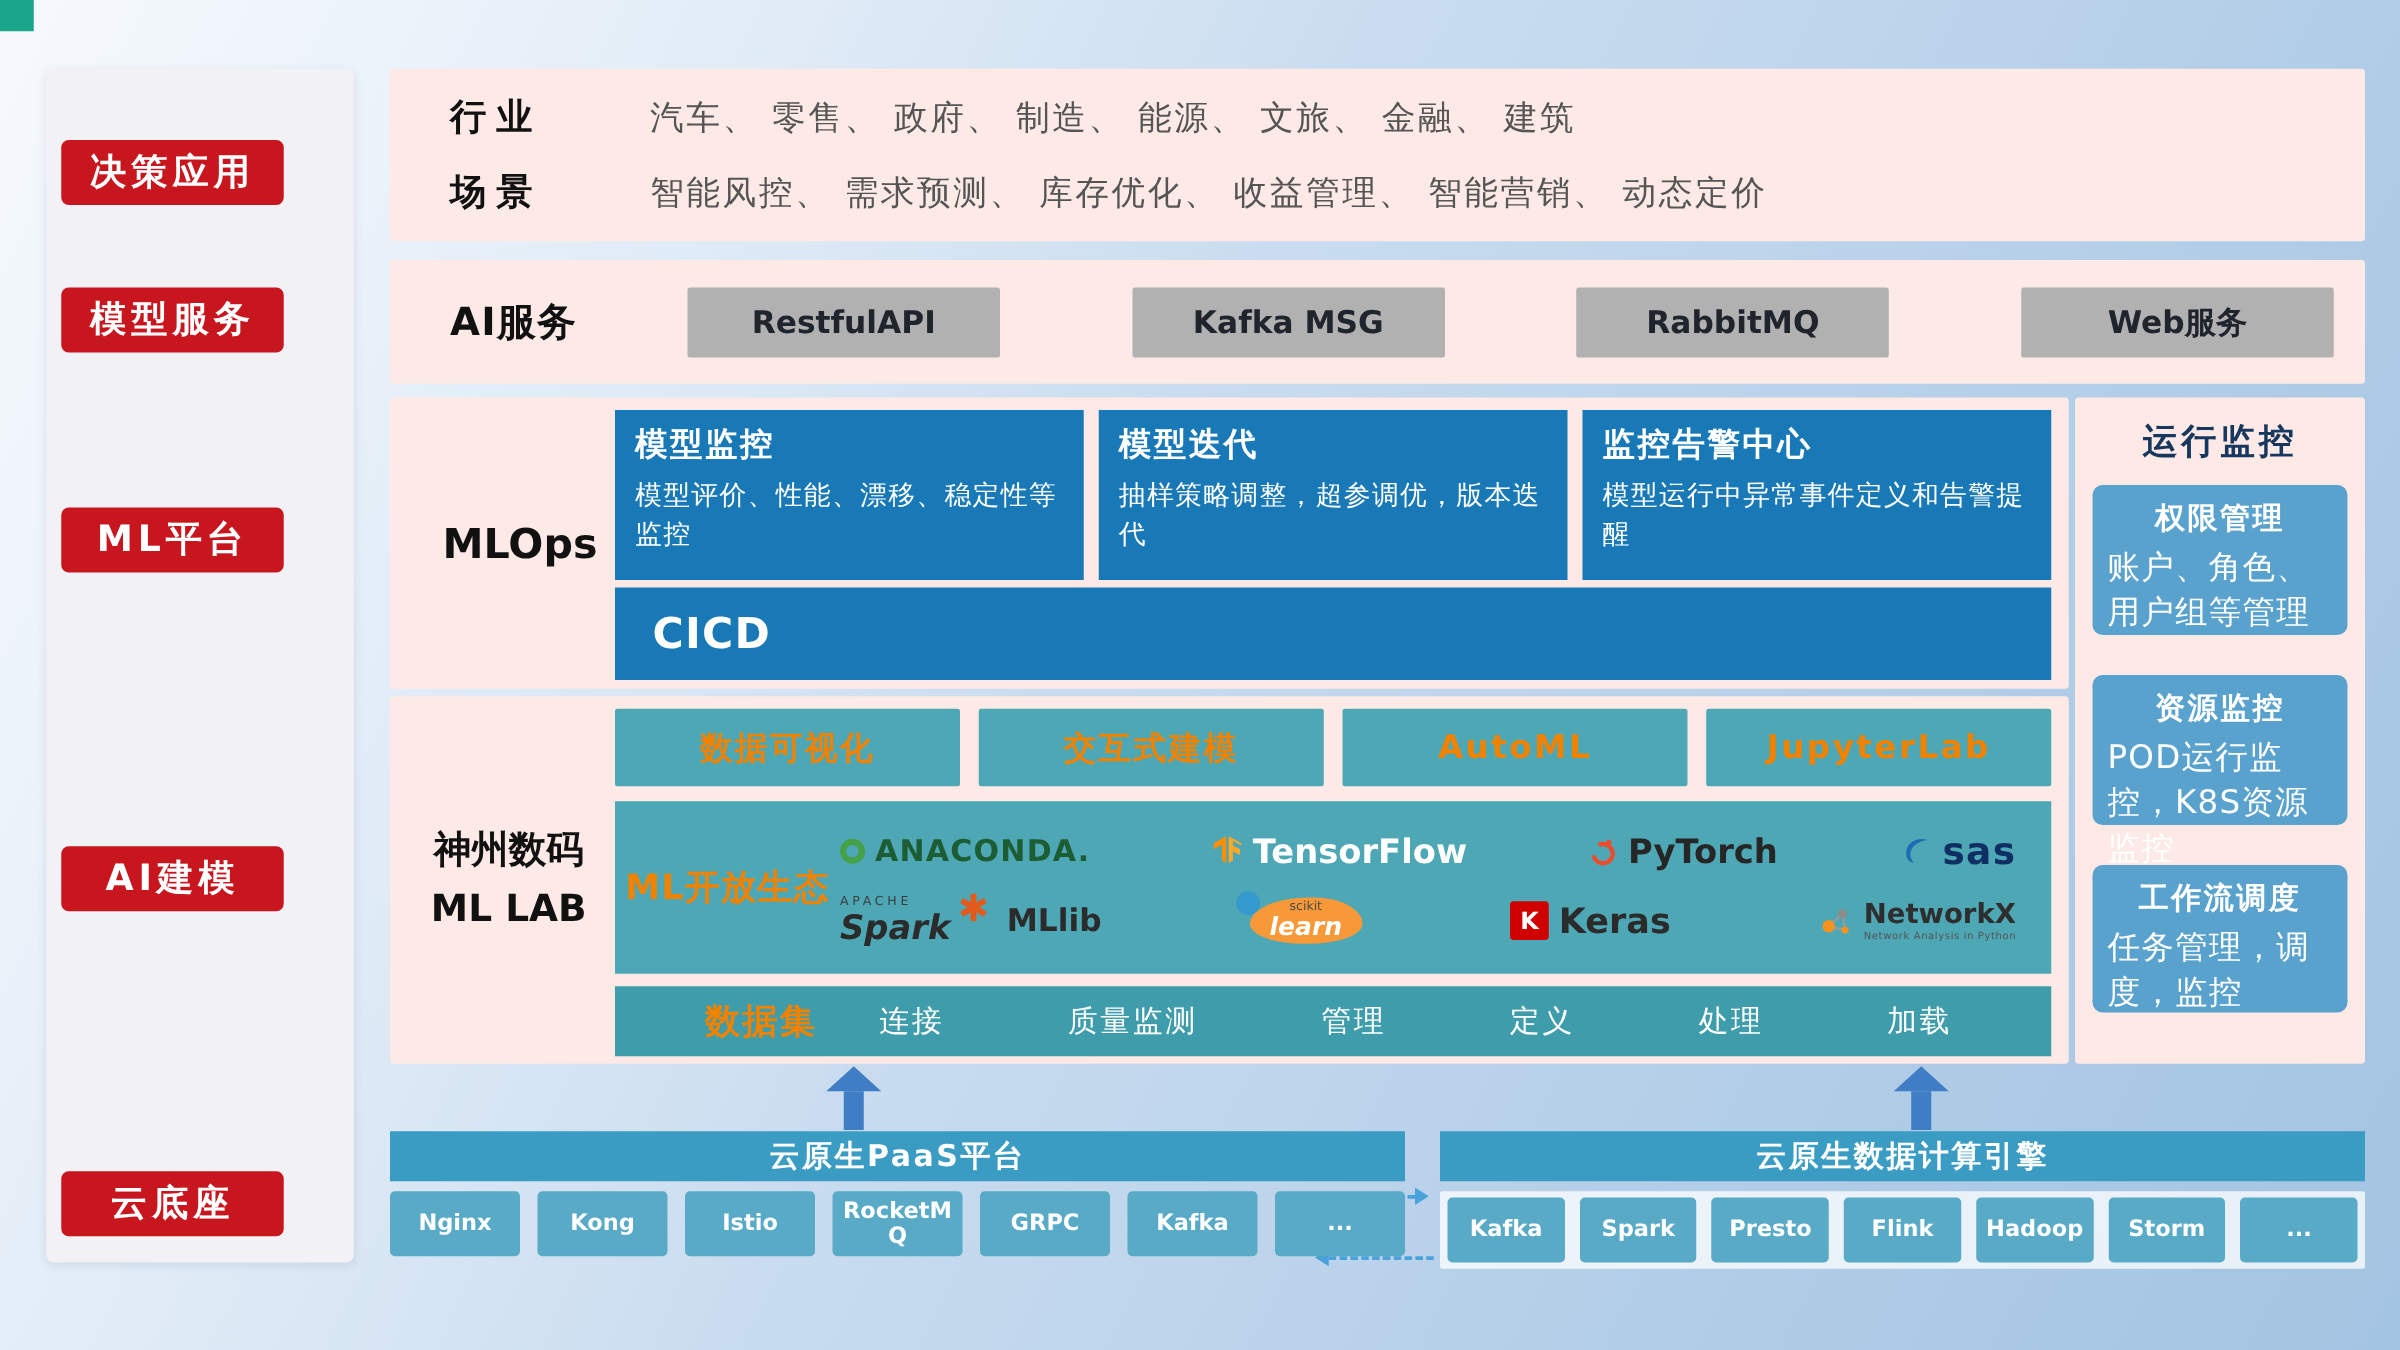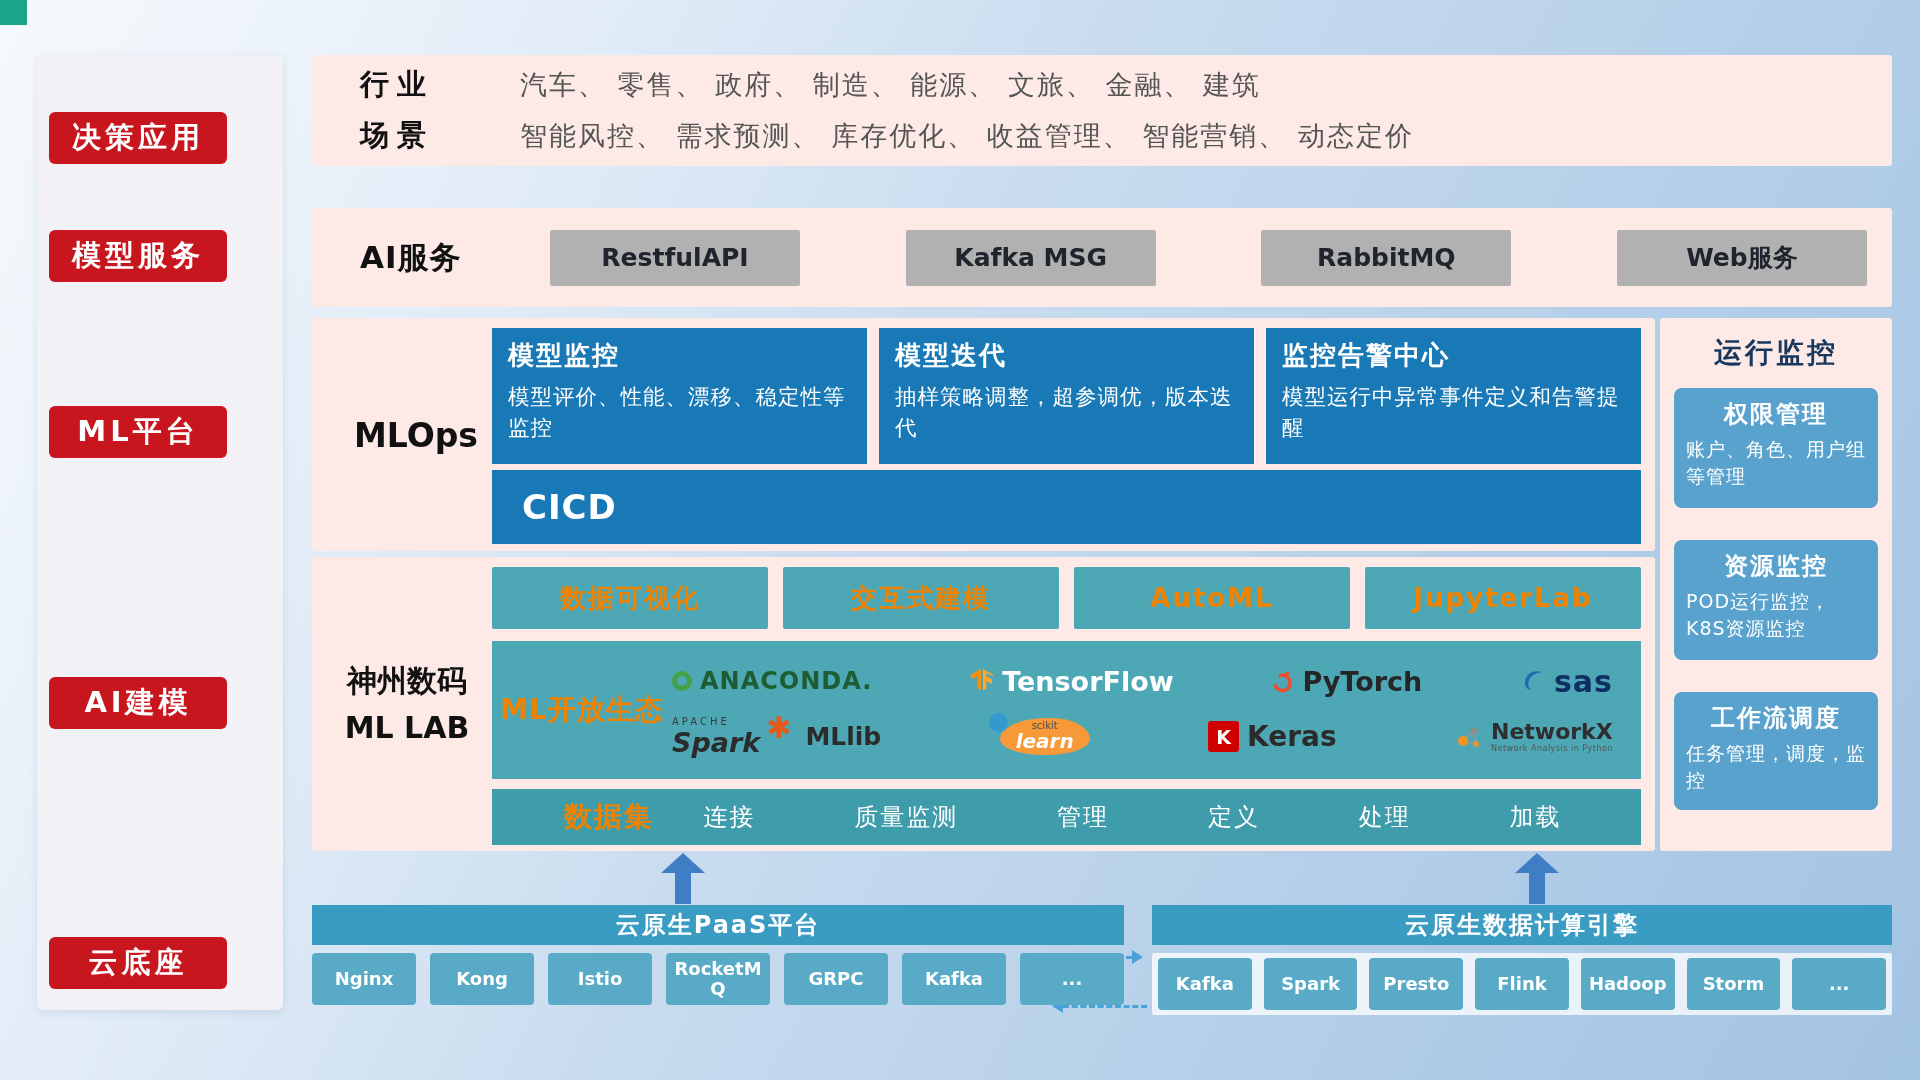--- a/index.html
+++ b/index.html
@@ -14,21 +14,21 @@
   .sidebar { position:absolute; left:37px; top:55px; width:246px; height:955px;
              background:#f2f1f6; border-radius:6px; box-shadow:0 2px 8px rgba(80,100,140,.15); }
   .side-btn { position:absolute; left:12px; width:178px; height:52px; background:#c8161e; color:#fff;
               font-size:29px; font-weight:bold; letter-spacing:4px; display:flex; align-items:center;
               justify-content:center; border-radius:6px; }
 
   
   .pink { position:absolute; background:#fdeae6; border-radius:3px; }
 
   
-  .row-app { left:312px; top:55px; width:1580px; height:111px; display:flex; flex-direction:column;
+  .row-app { left:312px; top:55px; width:1580px; height:138px; display:flex; flex-direction:column;
              justify-content:space-evenly; padding-left:48px; }
   .app-line { display:flex; align-items:center; }
   .app-label { width:160px; font-size:29px; font-weight:bold; color:#111; letter-spacing:8px; }
   .app-text { font-size:27px; color:#555; letter-spacing:2px; }
 
   
   .row-service { left:312px; top:208px; width:1580px; height:99px; display:flex; align-items:center; padding-left:48px; }
   .service-label { width:150px; font-size:31px; font-weight:bold; color:#111; letter-spacing:1px; }
   .service-buttons { flex:1; display:flex; justify-content:space-between; padding:0 25px 0 40px; }
   .gray-btn { width:250px; height:56px; background:#b1b1b1; color:#20242c; font-size:25px; font-weight:bold;
@@ -98,21 +98,21 @@
   .ds-item { color:#fff; font-size:24px; letter-spacing:2px; }
 
   
   .monitor { left:1660px; top:318px; width:232px; height:533px; }
   .monitor-title { padding-top:16px; text-align:center; font-size:28px; font-weight:bold;
                    color:#17375e; letter-spacing:3px; }
   .mon-card { position:absolute; left:14px; right:14px; background:#58a2cd; border-radius:8px;
               color:#fff; padding:10px 12px; }
   .mon-card .mc-title { display:block; text-align:center; font-size:24px; font-weight:bold;
                         letter-spacing:2px; margin-bottom:6px; }
-  .mon-card .mc-desc { display:block; font-size:19px; line-height:1.4; letter-spacing:1px; }
+  .mon-card .mc-desc { display:block; font-size:26px; line-height:1.4; letter-spacing:1px; }
   .mon-card-1 { top:70px; height:120px; }
   .mon-card-2 { top:222px; height:120px; }
   .mon-card-3 { top:374px; height:118px; }
 
   
   .cloud { position:absolute; top:905px; }
   .cloud-paas { left:312px; width:812px; }
   .cloud-engine { left:1152px; width:740px; }
   .cloud-header { height:40px; background:#3a9cc3; color:#fff; font-size:24px; font-weight:bold;
                   letter-spacing:2px; display:flex; align-items:center; justify-content:center; }

